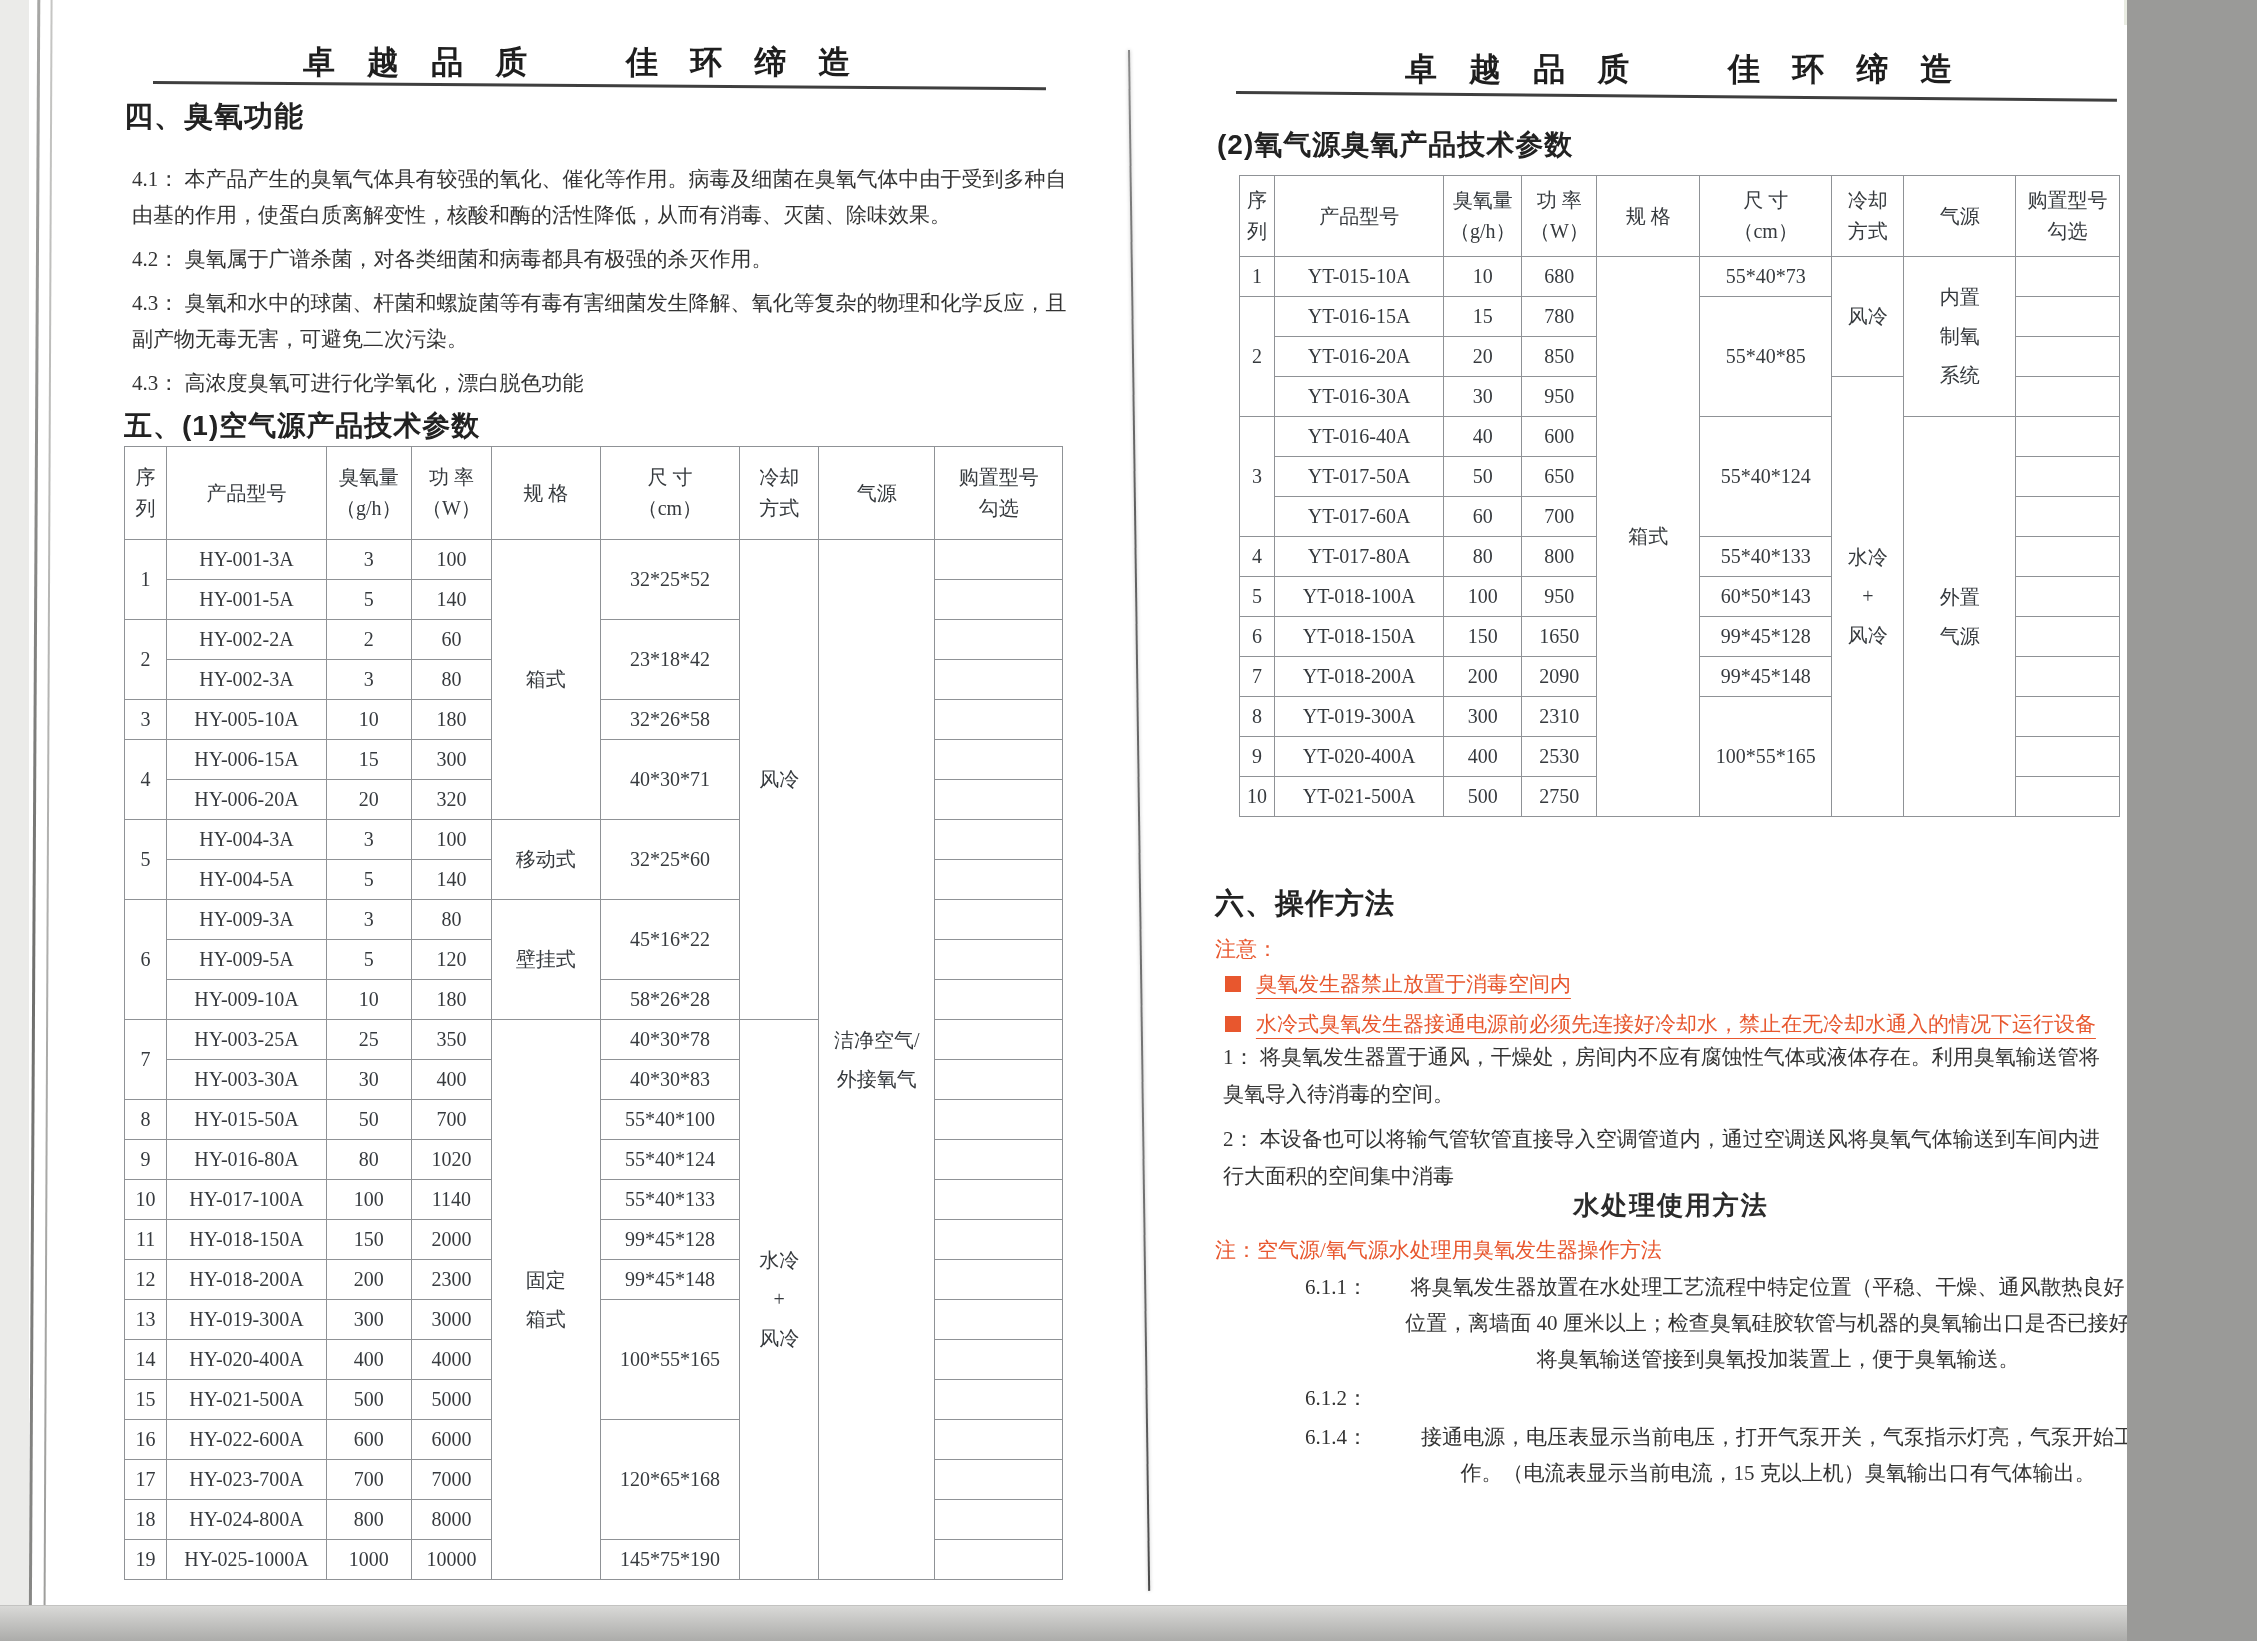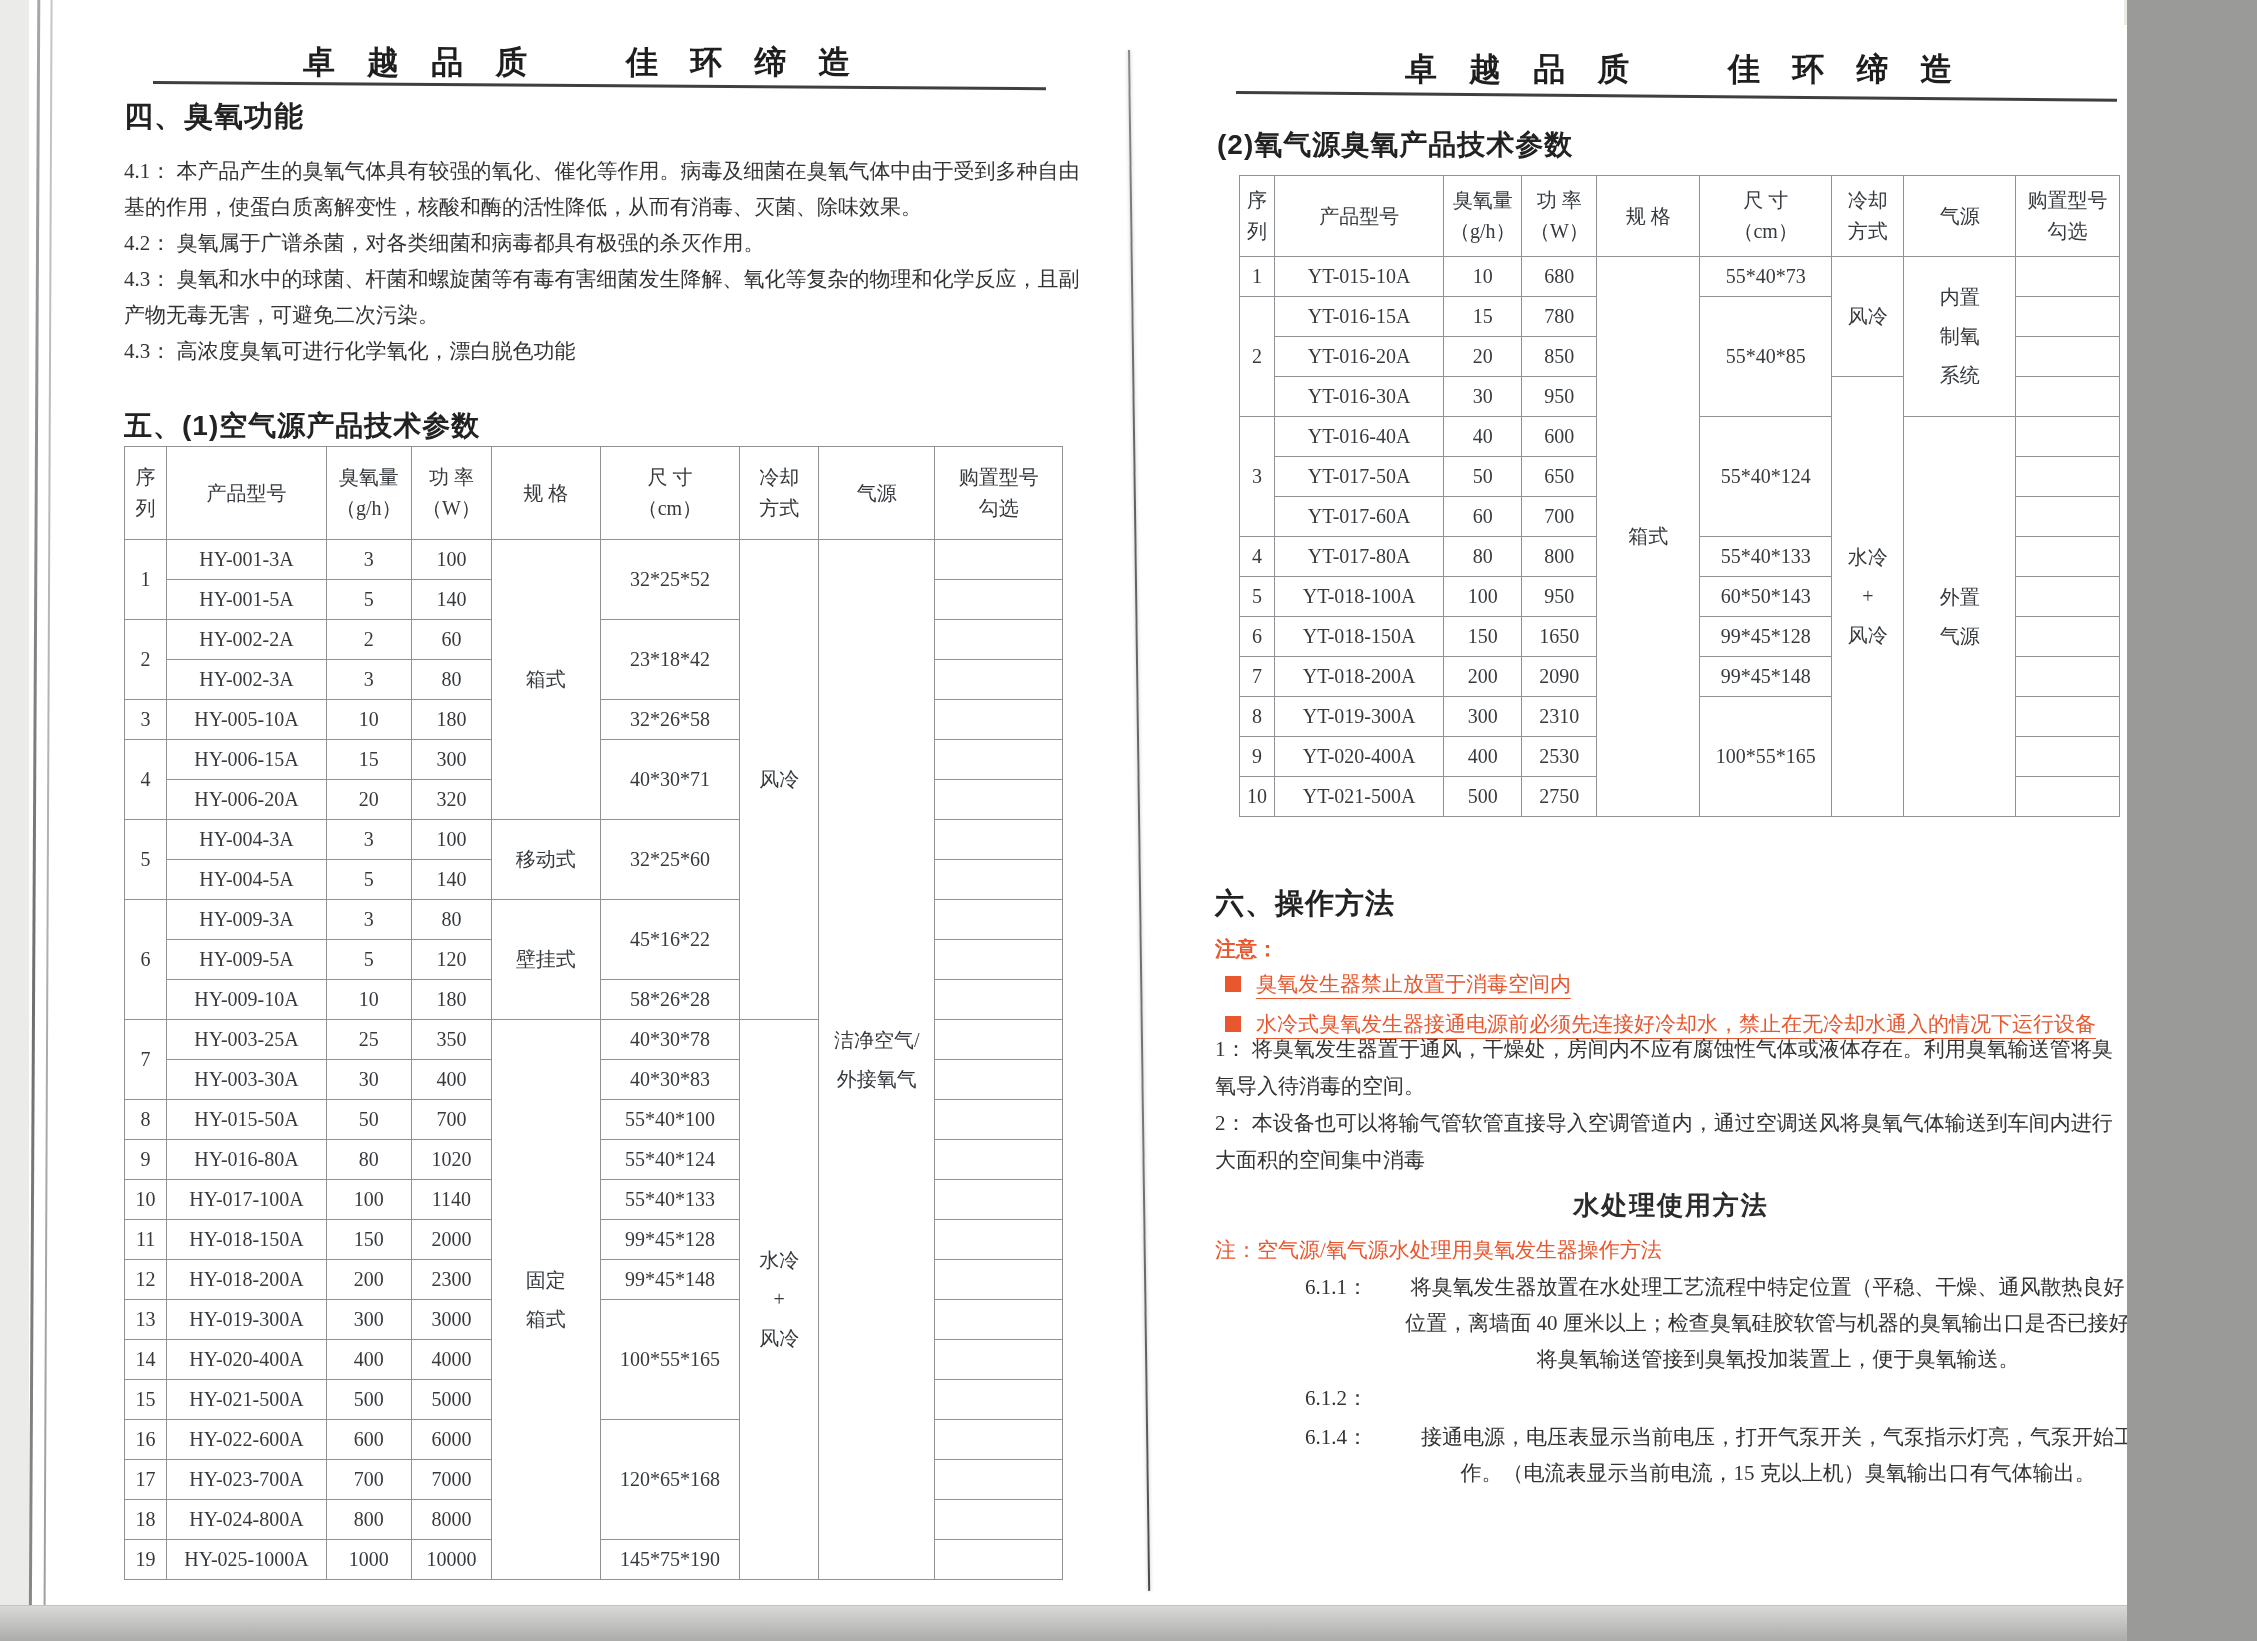--- a/index.html
+++ b/index.html
@@ -18,21 +18,21 @@
                background:linear-gradient(180deg,#d9d9d7,#a9a9a7);border-top:1.9px solid #c3c3c1;}
   .edge-right-line{position:absolute;left:2220px;top:87px;width:1.9px;height:1506px;background:#dddcd8;}
   .corner-band{position:absolute;left:2124px;top:0;width:133px;height:25px;background:#e9ece2;}
   
   .motto{position:absolute;text-align:center;font-family:"Liberation Sans","DejaVu Sans",sans-serif;
          font-weight:700;font-size:32px;letter-spacing:11.6px;color:#1e1e1e;white-space:nowrap;}
   .rule{position:absolute;height:2.9px;background:#3f3f3f;transform-origin:left center;}
   .sec-title{position:absolute;font-family:"Liberation Sans","DejaVu Sans",sans-serif;
              font-weight:700;font-size:29px;color:#222;letter-spacing:1px;white-space:nowrap;}
   .body-text{font-size:21px;line-height:36px;color:#333;}
-  .para{margin:0;}
+  .para{margin:8px;}
   
   table.spec{border-collapse:collapse;table-layout:fixed;width:100%;background:transparent;}
   table.spec th,table.spec td{border:1px solid #8f9296;text-align:center;vertical-align:middle;
        white-space:pre-line;font-size:20px;color:#363a3e;font-weight:normal;padding:0 1.9px;
        line-height:1.55;overflow:hidden;}
   table.spec{border:1.9px solid #6f7276;}
   table.spec td.span-cell{line-height:1.95;}
   #left-table{position:absolute;left:124px;top:446px;width:939px;}
   #left-table thead tr{height:93px;}
   #left-table tbody tr{height:40px;}
@@ -461,21 +461,21 @@
           <td>YT-021-500A</td>
           <td>500</td>
           <td>2750</td>
           <td></td>
         </tr>
       </tbody>
     </table>
 
   <div class="sec-title" style="left:1215px;top:884px;">六、操作方法</div>
 
-  <div class="orange" style="position:absolute;left:1215px;top:935px;font-size:21px;font-weight:bold;">注意：</div>
+  <div class="orange" style="position:absolute;left:1215px;top:935px;font-size:21px;">注意：</div>
 
   <div style="position:absolute;left:1215px;top:964px;width:927px;" id="warnings">
       <div class="warn-row">
         <span class="warn-sq"></span>
         <span class="warn-text">臭氧发生器禁止放置于消毒空间内</span>
       </div>
       <div class="warn-row">
         <span class="warn-sq"></span>
         <span class="warn-text">水冷式臭氧发生器接通电源前必须先连接好冷却水，禁止在无冷却水通入的情况下运行设备</span>
       </div>

